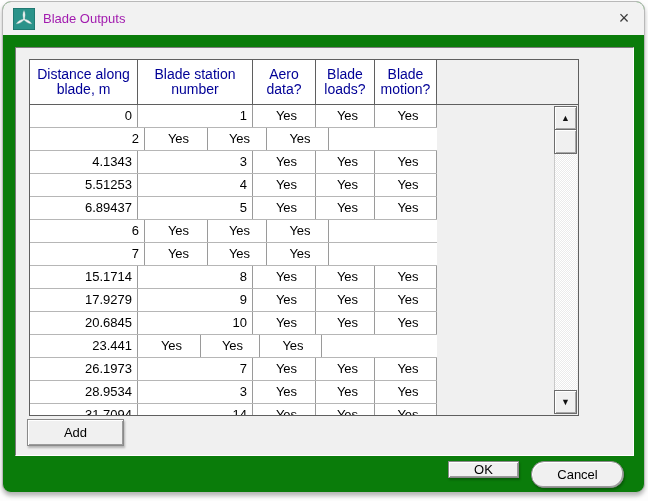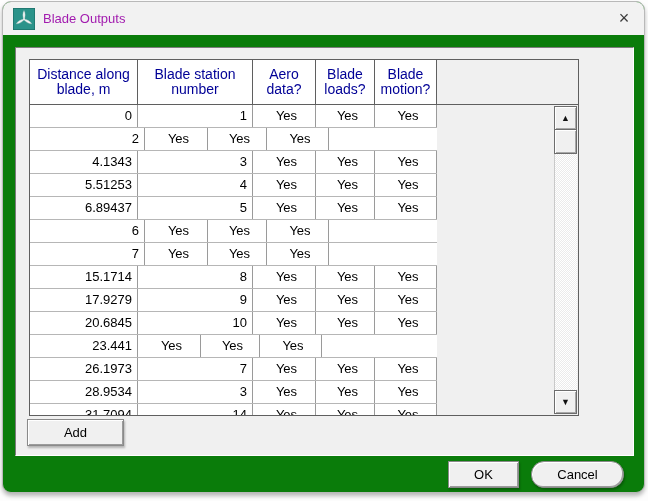--- a/index.html
+++ b/index.html
@@ -103,21 +103,21 @@
   
   .btn95{
     background:var(--face);
     border:1px solid #8a8a8a;
     box-shadow:inset 1px 1px 0 #ffffff, inset -1px -1px 0 #9b9b9b, 1px 2px 2px rgba(0,0,0,.25);
     font-size:13px;color:#000;
     display:flex;align-items:center;justify-content:center;
     cursor:default;
   }
   .add-btn{position:absolute;left:11px;top:371px;width:97px;height:27px;}
-  .ok-btn{position:absolute;left:445px;top:459px;width:71px;height:27px;}
+  .ok-btn{position:absolute;left:445px;top:459px;width:71px;height:17px;}
   .cancel-btn{position:absolute;left:528px;top:459px;width:93px;height:27px;border-radius:13px;}
 </style>
 </head>
 <body>
 
 <div class="dialog">
 
   <div class="titlebar">
     <svg class="app-icon" viewBox="0 0 24 24">
       <rect x="0" y="0" width="24" height="24" fill="#2b938a"></rect>

